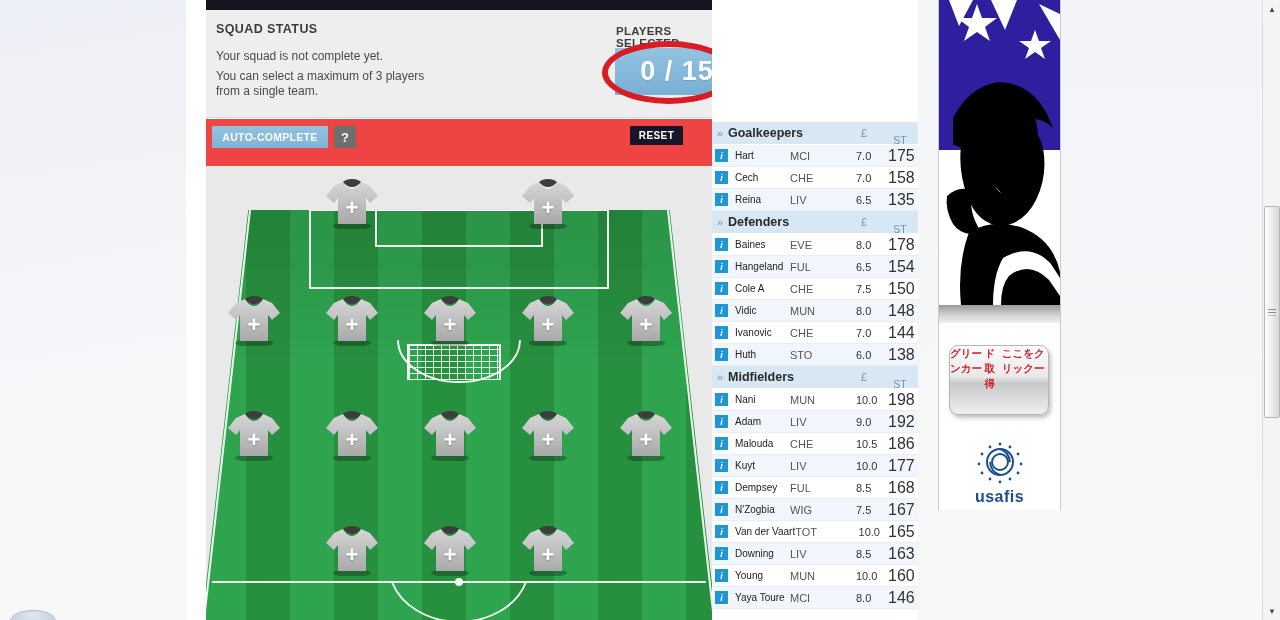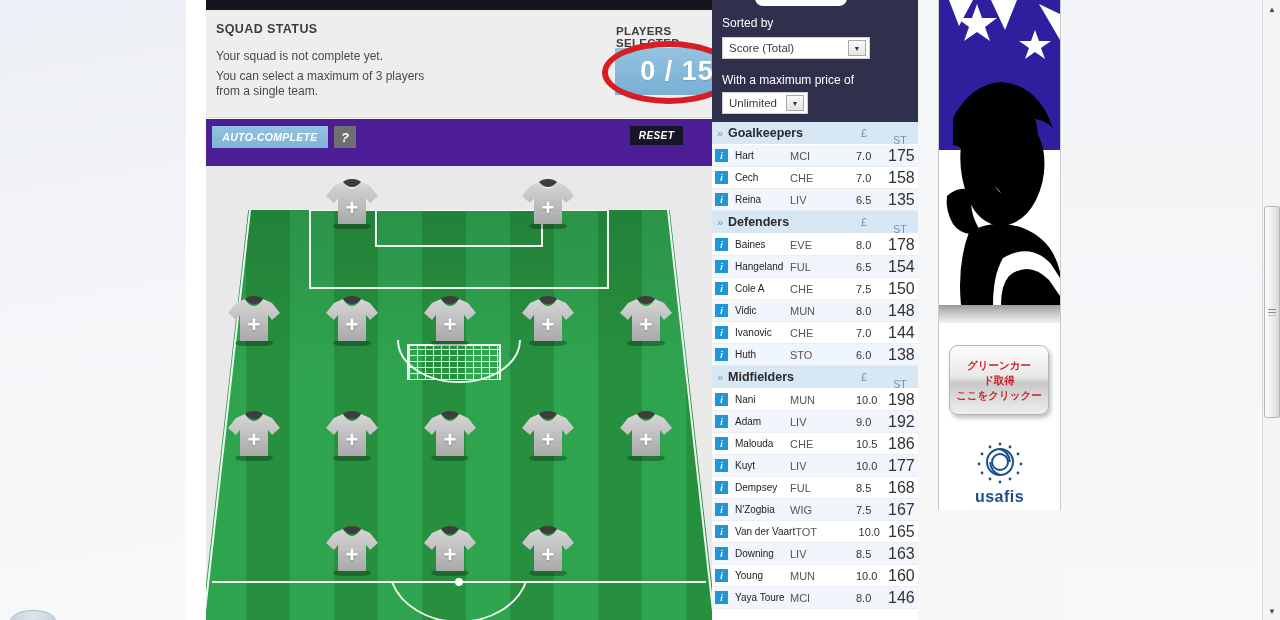--- a/index.html
+++ b/index.html
@@ -88,22 +88,21 @@
     border: 6px solid #d81d24;
     border-radius: 50%;
     pointer-events: none;
   }
   .annot.a1 { left: 396px; top: 31px; width: 134px; height: 63px; }
   .annot.a2 { left: 533px; top: 29px; width: 160px; height: 66px; }
 
   
   .toolbar {
     position: absolute; left: 0; top: 119px; width: 570px; height: 47px;
-    background: #4c1d95;
-    font-style: italic;
+    background: #ef4444;
   }
   .btn-auto {
     position: absolute; left: 6px; top: 7px; width: 116px; height: 22px;
     background: linear-gradient(180deg,#92c2df 0%,#7fb4d6 100%);
     color: #ffffff; font-size: 10.5px; font-weight: bold;
     display: flex; align-items: center; justify-content: center;
     letter-spacing: 0.3px; cursor: pointer;
   }
   .btn-help {
     position: absolute; left: 128px; top: 7px; width: 22px; height: 22px;
@@ -259,22 +258,22 @@
   }
   .ad-divider {
     position: absolute; left: 0; top: 305px; width: 121px; height: 18px;
     background: linear-gradient(180deg,#9a9a9a 0%,#d5d5d5 60%,#efefef 100%);
   }
   .ad-button {
     position: absolute; left: 10px; top: 345px; width: 100px; height: 70px;
     background: linear-gradient(180deg,#fdfdfd 0%,#e8e8e8 45%,#c9c9c9 55%,#efefef 100%);
     border: 1px solid #b5b5b5; border-radius: 9px;
     box-shadow: 2px 3px 4px rgba(0,0,0,0.25);
-    display: flex; flex-direction: column;
-    align-items: center; justify-content: center;
+    display: flex; 
+    justify-content: center;
     cursor: pointer;
   }
   .ad-button span {
     color: #cc2027; font-size: 10.5px; font-weight: bold;
     line-height: 15px;
   }
   .ad-logo {
     position: absolute; left: 0; top: 440px; width: 121px;
     display: flex; flex-direction: column; align-items: center;
   }
@@ -601,35 +600,20 @@
   <path d="M20 5 q4 5 9 5 q5 0 9 -5 q-3 -3 -9 -3 q-6 0 -9 3 Z" fill="#3d3d3d"></path>
 </svg>
             <span class="plus">+</span>
           </div>
         </div>
     </div>
   </div>
 
   <div class="sidebar">
 
-    <div class="filters">
-      <div class="filter-pill"></div>
-
-      <div class="filter-label sorted">Sorted by</div>
-      <div class="select sortby">
-        <span class="sel-text">Score (Total)</span>
-        <span class="arrow">▼</span>
-      </div>
-
-      <div class="filter-label maxprice">With a maximum price of</div>
-      <div class="select maxprice">
-        <span class="sel-text">Unlimited</span>
-        <span class="arrow">▼</span>
-      </div>
-    </div>
 
     <div class="plist" id="plist">
         <div class="sec-head">
           <span class="sec-chev">»</span>
           <span class="sec-name">Goalkeepers</span>
           <span class="sec-col price">£</span>
           <span class="sec-col st">ST</span>
         </div>
         <div class="prow odd">
           <span class="info-icon">i</span>

